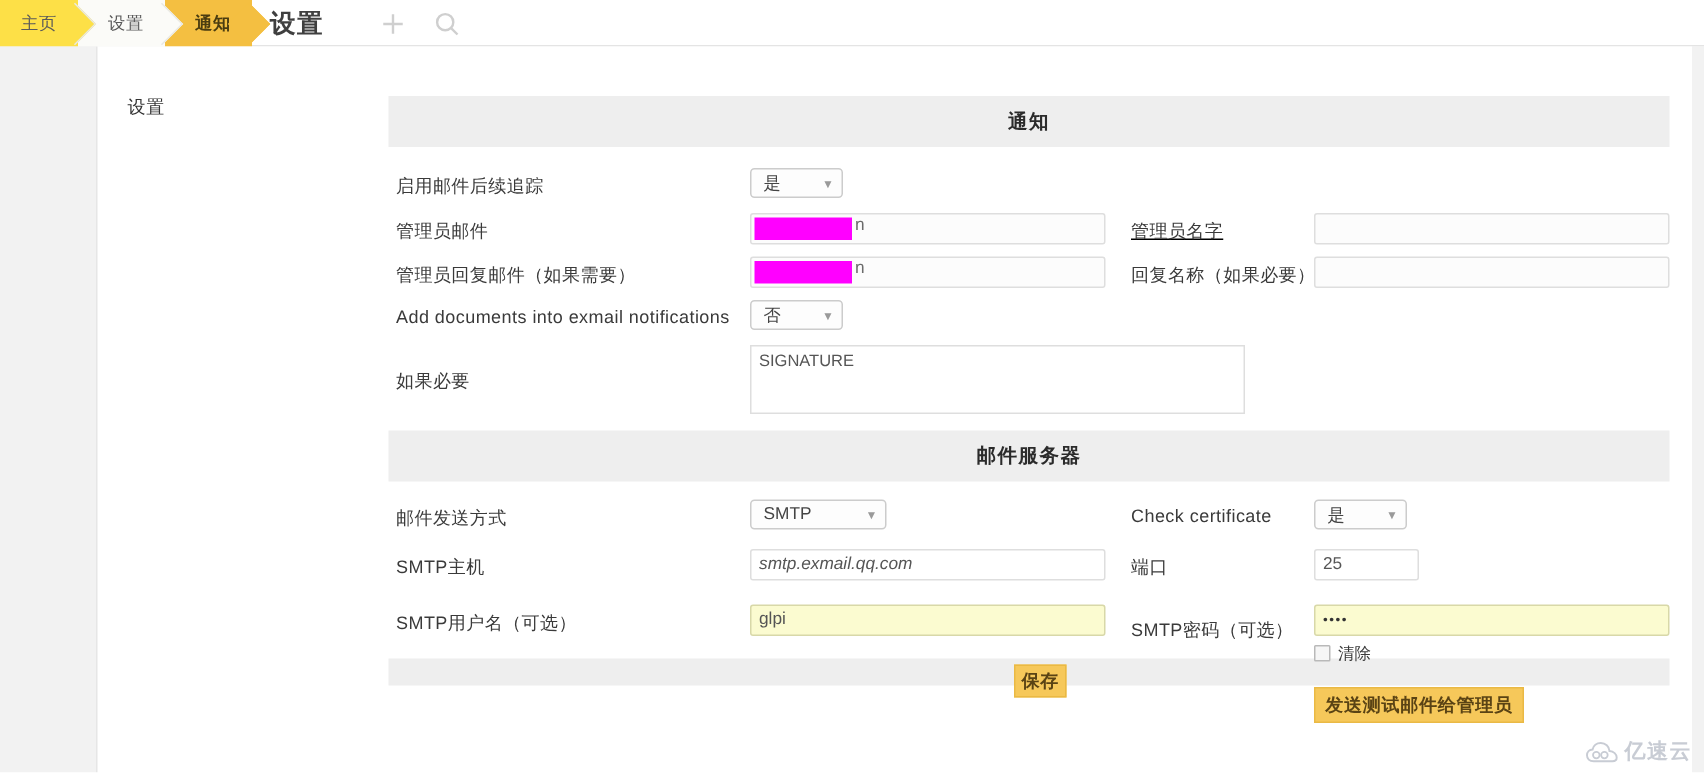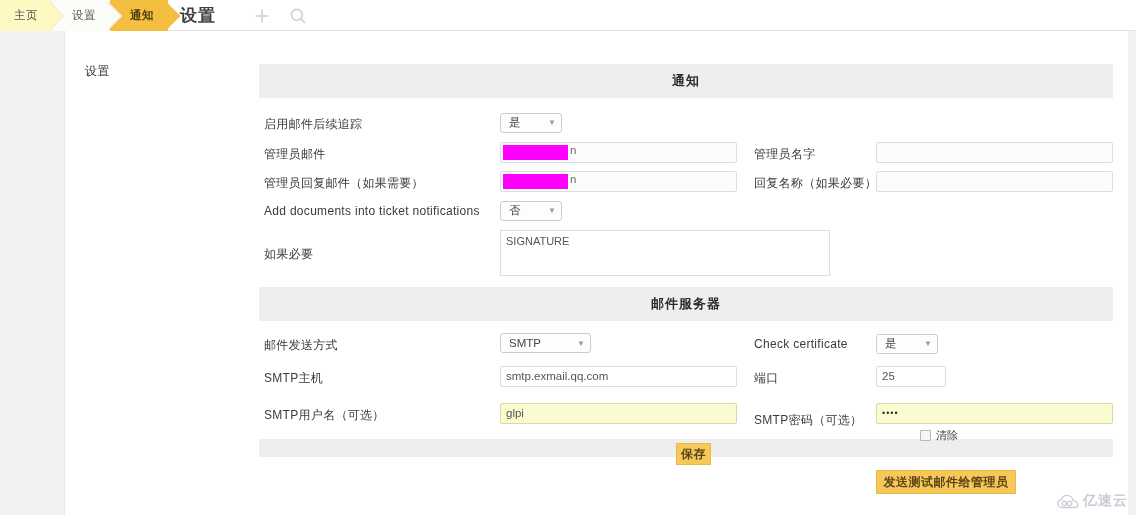--- a/index.html
+++ b/index.html
@@ -29,21 +29,21 @@
     display: flex; align-items: stretch;
   }
   .crumb {
     position: relative;
     display: flex; align-items: center; justify-content: center;
     height: 31px;
     padding: 0 14px 0 20px;
     font-size: 11.5px;
     color: #5a5a5a;
     letter-spacing: .5px;
-    background: #fef9c3;
+    background: #fde047;
   }
   .crumb:first-child { padding-left: 14px; }
   .crumb.alt { background: #fbfbf8; }
   .crumb.active { background: #f4bf41; color: #4a3c10; font-weight: bold; }
   
   .crumb::after {
     content: "";
     position: absolute;
     right: -8px; top: 6px;
     width: 19px; height: 19px;
@@ -150,21 +150,21 @@
   .ta {
     width: 330px; height: 46px;
     border: 1px solid #dedede; background: #ffffff;
     font-size: 11px; color: #555555;
     padding: 4px 5px;
     font-family: "Liberation Sans", sans-serif;
     resize: none;
     display: block;
   }
 
-  .cbrow { display: flex; align-items: center; margin-top: 4px; margin-left: 44px; }
+  .cbrow { display: flex; align-items: center; margin-top: 4px; }
   .cbox {
     width: 11px; height: 11px;
     border: 1px solid #b9b9b9; background: #f6f6f6;
     border-radius: 1px;
     display: inline-block;
   }
   .cblabel { font-size: 11px; color: #3a3a3a; margin-left: 5px; }
 
   .spacer-bar {
     width: 854px; height: 18px;
@@ -179,21 +179,21 @@
     letter-spacing: .5px;
     cursor: pointer;
   }
   .btn-save { width: 35px; height: 22px; }
   .btn-test { width: 140px; height: 24px; }
 
   .save-wrap {
     position: absolute; left: 676px; top: 443px;
   }
   .test-wrap {
-    position: absolute; left: 876px; top: 470px;
+    position: absolute; left: 876px; top: 458px;
   }
 
   
   .wm {
     position: absolute; right: 8px; bottom: 5px;
     display: flex; align-items: center;
     color: #c8ccd4; font-size: 14px; font-weight: bold;
     letter-spacing: 1px;
   }
   .wm .glyph { margin-right: 4px; display: flex; }
@@ -259,21 +259,21 @@
     <div class="row" style="height:29px;">
       <div class="cell-label" style="width:241px; padding-left:5px;">管理员邮件</div>
       <div class="cell-field" style="width:254px;">
         <div class="redact-wrap">
           <div class="txt empty" style="width:237px;"></div>
           <div class="redact"></div>
           <div class="redact-tail">n</div>
         </div>
       </div>
       <div style="width:359px;">
-        <div style="display:flex; align-items:flex-end;">
+        <div style="display:flex; align-items:flex-end;text-decoration:underline;">
           <div class="cell-label" style="width:122px;">管理员名字</div>
           <div class="cell-field">
             <div class="txt empty" style="width:237px;"></div>
           </div>
         </div>
       </div>
     </div>
 
     <div class="row" style="height:29px;">
       <div class="cell-label" style="width:241px; padding-left:5px;">管理员回复邮件（如果需要）</div>
@@ -288,21 +288,21 @@
         <div style="display:flex; align-items:flex-start;">
           <div class="cell-label" style="width:122px;">回复名称（如果必要）</div>
           <div class="cell-field">
             <div class="txt empty" style="width:237px;"></div>
           </div>
         </div>
       </div>
     </div>
 
     <div class="row" style="height:30px;">
-      <div class="cell-label" style="width:241px; padding-left:5px;">Add documents into ticket notifications</div>
+      <div class="cell-label" style="width:241px; padding-left:5px;">Add documents into exmail notifications</div>
       <div class="cell-field" style="width:254px;">
         <div class="sel">
           <span>否</span>
           <span class="caret">▼</span>
         </div>
       </div>
       <div style="width:359px;"></div>
     </div>
 
     <div class="row" style="height:52px;">
@@ -333,21 +333,21 @@
               <span>是</span>
               <span class="caret">▼</span>
             </div>
           </div>
         </div>
       </div>
     </div>
 
     <div class="row" style="height:32px;">
       <div class="cell-label" style="width:241px; padding-left:5px; padding-top:10px;">SMTP主机</div>
-      <div class="cell-field" style="width:254px; padding-top:6px;">
+      <div class="cell-field" style="width:254px; padding-top:6px;font-style:italic;">
         <div class="txt" style="width:237px;">smtp.exmail.qq.com</div>
       </div>
       <div style="width:359px; padding-top:6px;">
         <div style="display:flex; align-items:flex-end;">
           <div class="cell-label" style="width:122px; padding-top:4px;">端口</div>
           <div class="cell-field" style="padding-top:0;">
             <div class="txt" style="width:70px;">25</div>
           </div>
         </div>
       </div>

